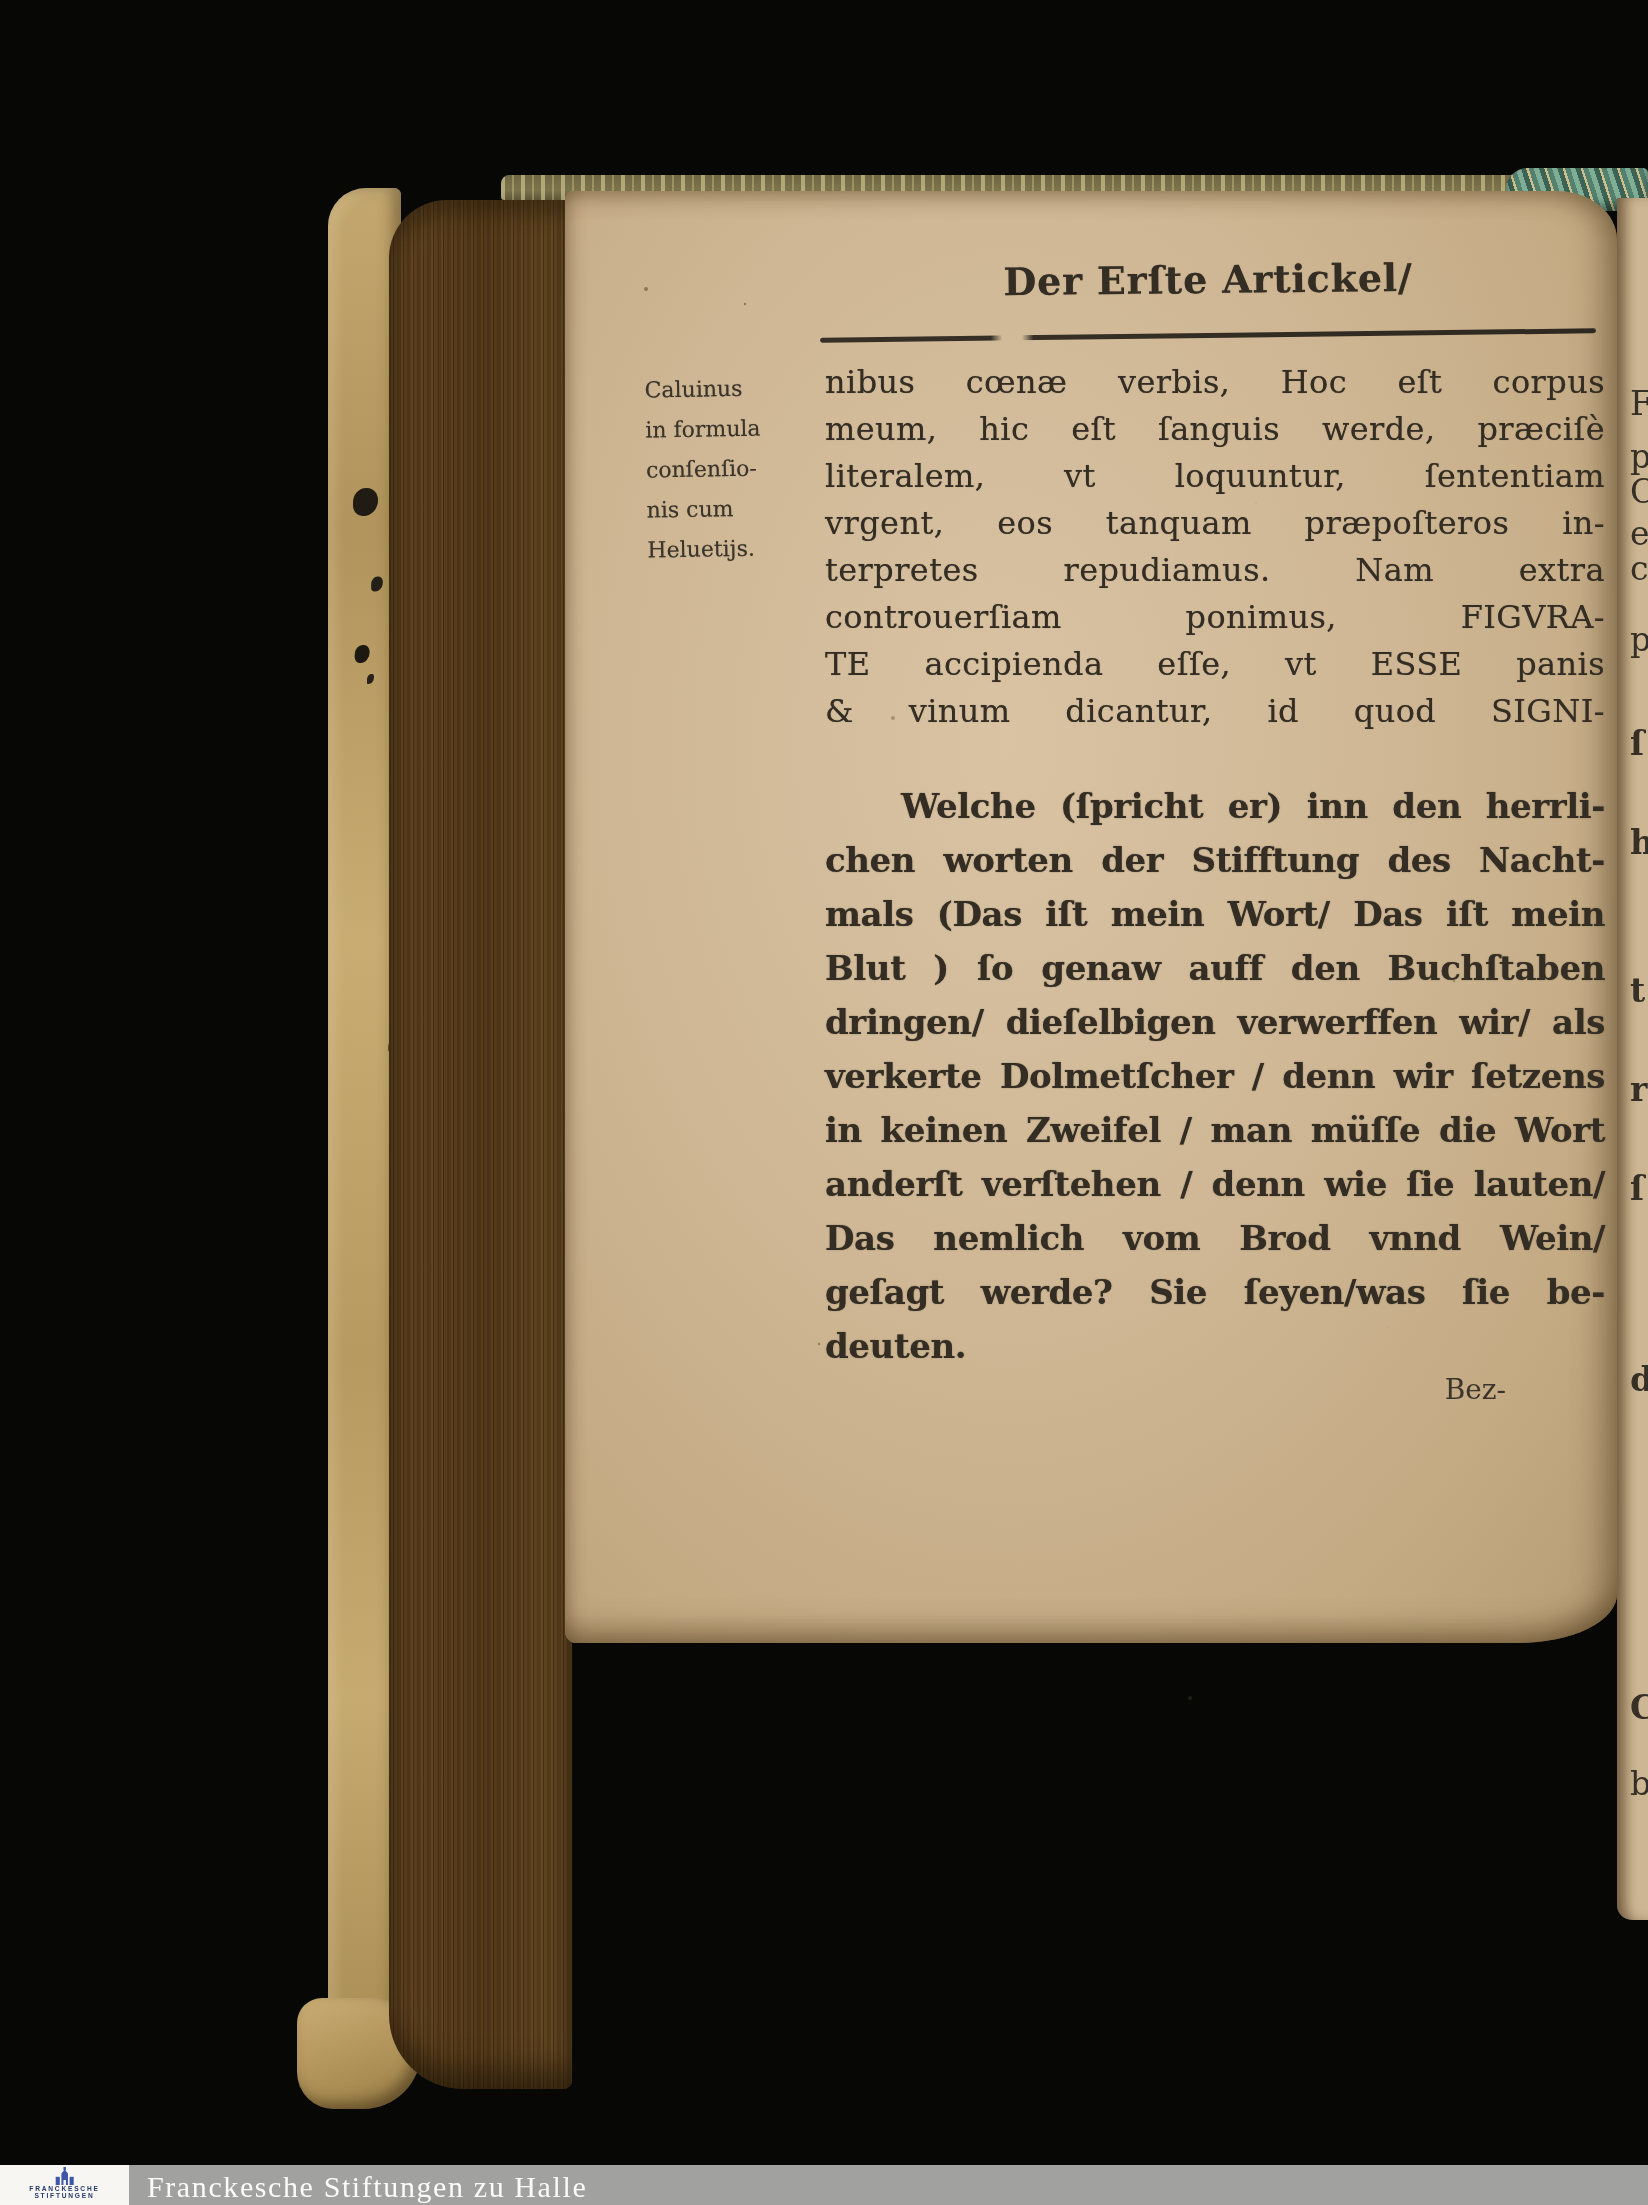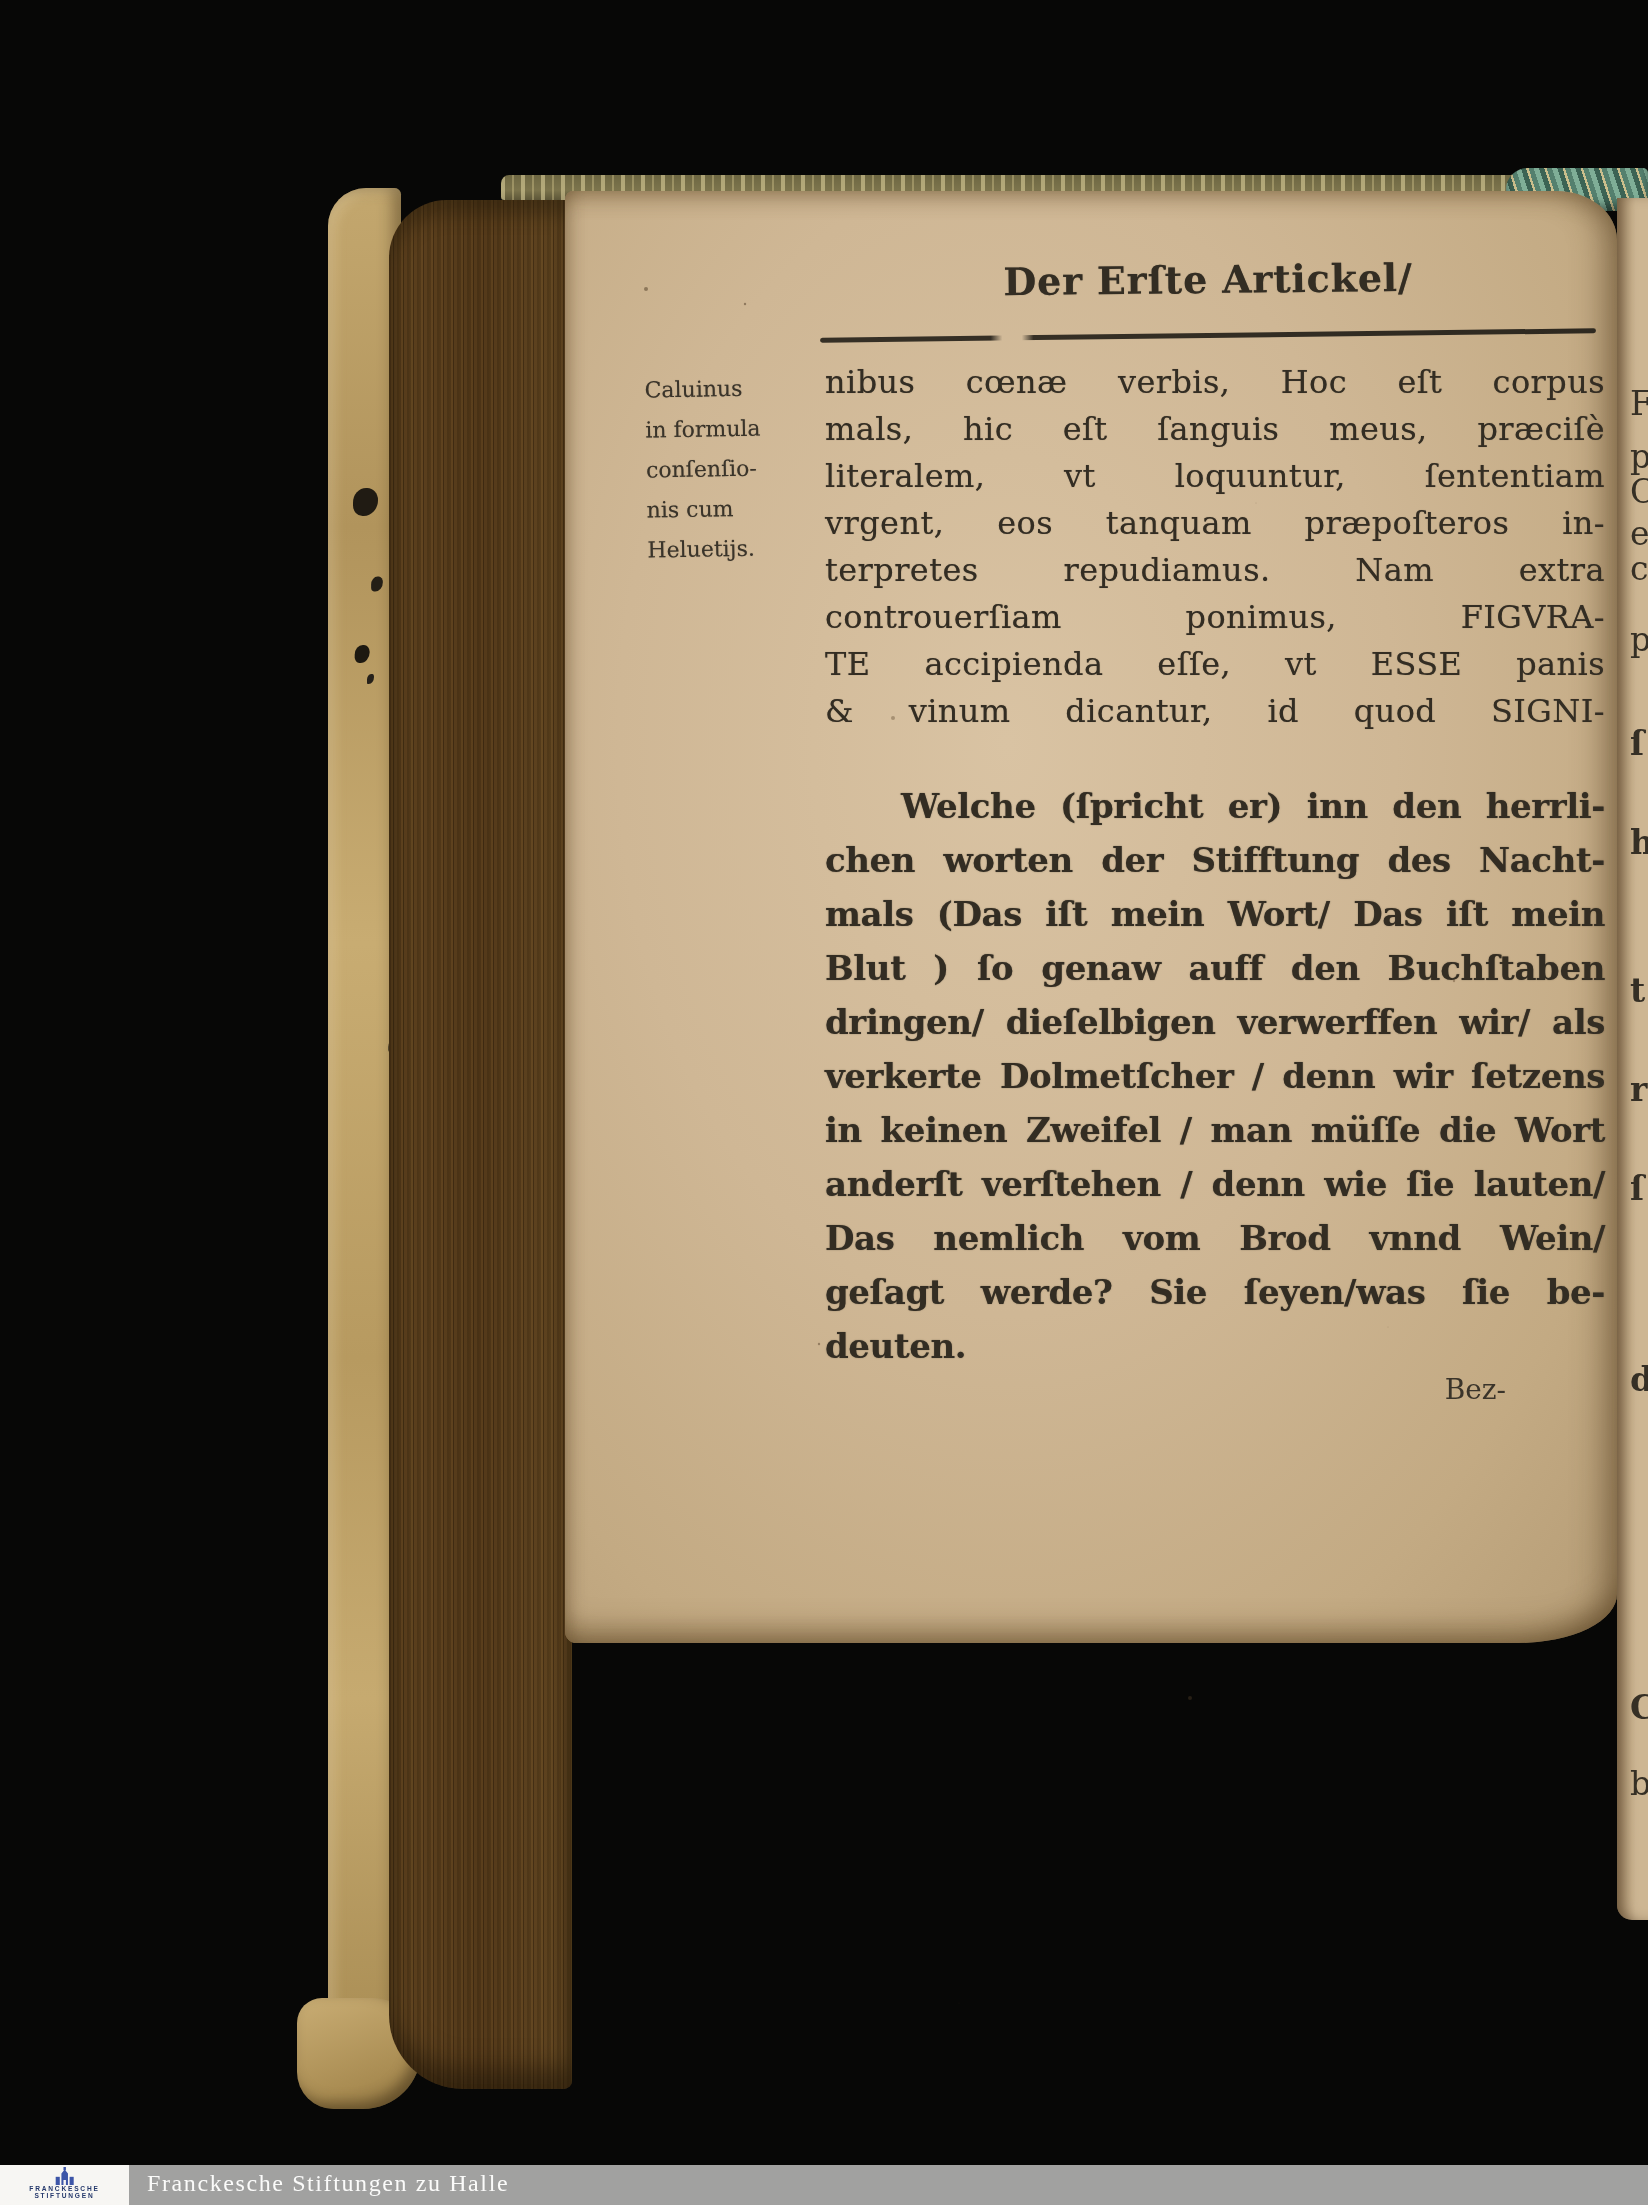--- a/index.html
+++ b/index.html
@@ -144,21 +144,21 @@
   .frag:nth-of-type(12){top:1162px;font-weight:700;}
   .frag:nth-of-type(13){top:1490px;font-weight:700;}
   .frag:nth-of-type(14){top:1566px;}
   
   .footer-bar{
     position:absolute;left:0;top:2165px;width:1648px;height:40px;
     background:#a1a1a0;
   }
   .footer-name{
     position:absolute;left:147px;top:2170px;
-    font-size:24px;letter-spacing:1.6px;color:#fbfbfa;
+    font-size:30px;letter-spacing:1.6px;color:#fbfbfa;
     font-family:"Liberation Serif","DejaVu Serif",serif;
   }
   .logo-box{
     position:absolute;left:0;top:2165px;width:129px;height:40px;
     background:#f7f6f3;
     display:flex;flex-direction:column;align-items:center;justify-content:flex-start;
   }
   .logo-icon{width:21.4px;height:18px;margin-top:1.6px;}
   .logo-text{
     font-family:"Liberation Sans","DejaVu Sans",sans-serif;
@@ -186,21 +186,21 @@
     <div class="mn-line">Caluinus</div>
     <div class="mn-line">in formula</div>
     <div class="mn-line">conſenſio-</div>
     <div class="mn-line">nis cum</div>
     <div class="mn-line">Heluetijs.</div>
   </div>
 
   <div class="text-block">
     <div class="latin">
       <div class="line">nibus cœnæ verbis, Hoc eſt corpus</div>
-      <div class="line">mals, hic eſt ſanguis meus, præciſè</div>
+      <div class="line">meum, hic eſt ſanguis werde, præciſè</div>
       <div class="line">literalem, vt loquuntur, ſententiam</div>
       <div class="line">vrgent, eos tanquam præpoſteros in-</div>
       <div class="line">terpretes repudiamus.  Nam extra</div>
       <div class="line">controuerſiam ponimus, FIGVRA-</div>
       <div class="line">TE accipienda eſſe, vt ESSE panis</div>
       <div class="line">&amp; vinum dicantur, id quod SIGNI-</div>
     </div>
 
     <div class="german p1">
       <div class="line indent">Welche (ſpricht er) inn den herrli-</div>

